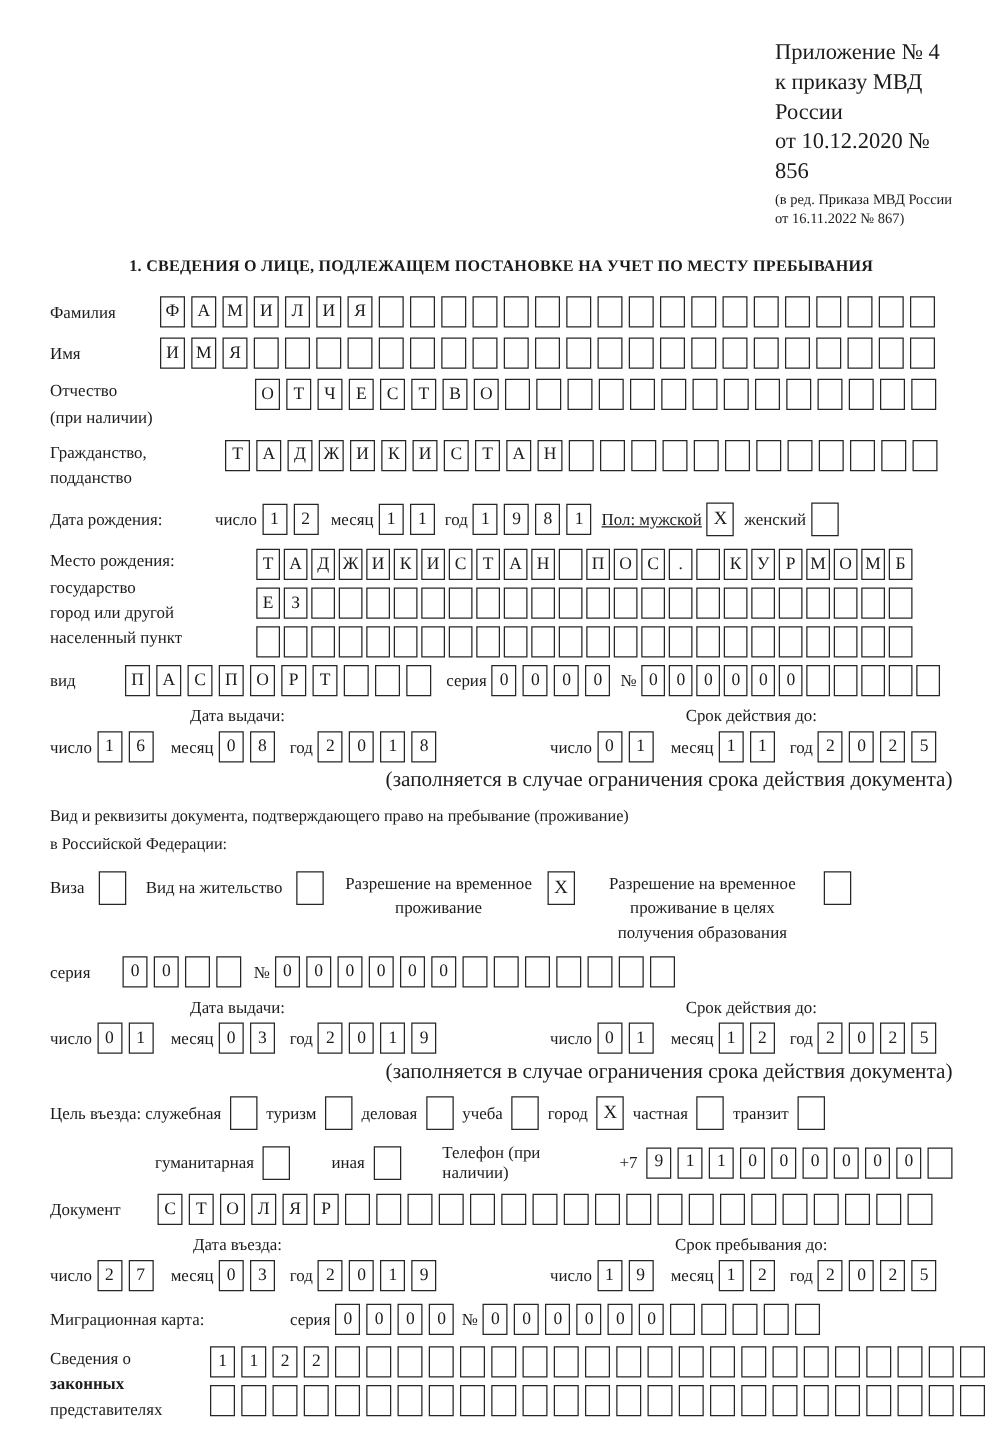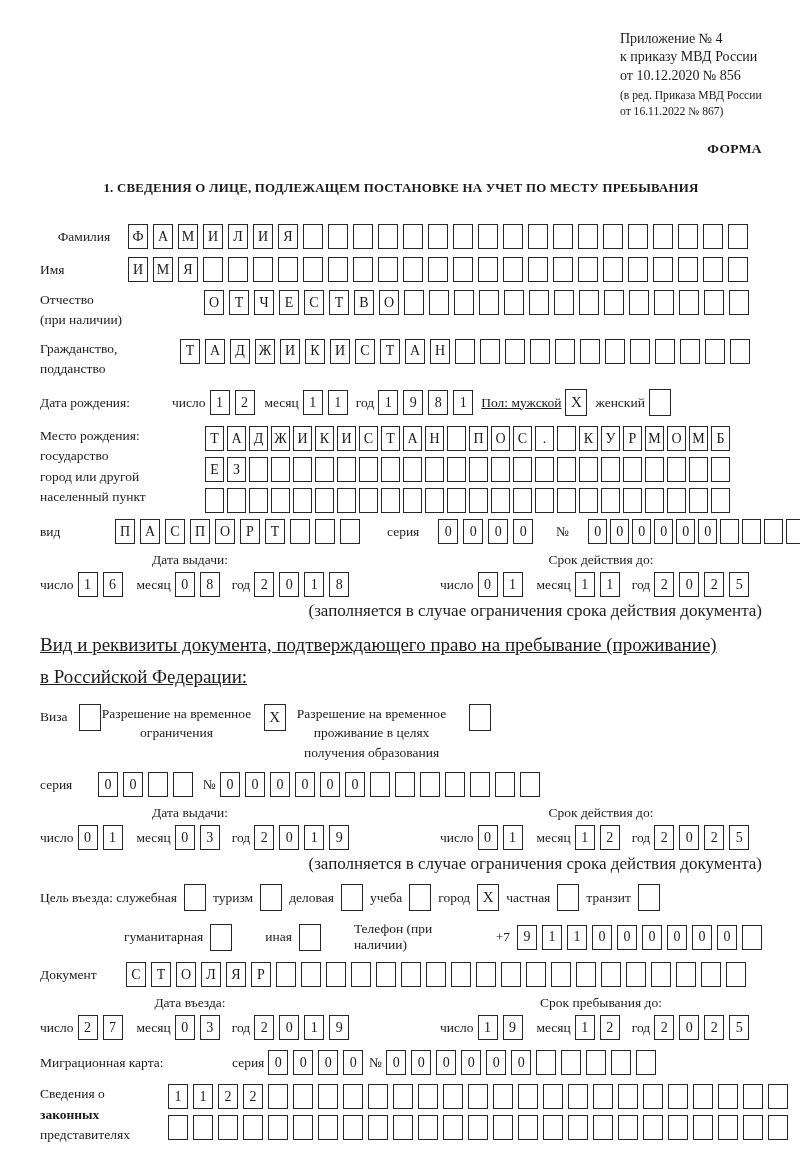--- a/index.html
+++ b/index.html
@@ -4,21 +4,21 @@
 <style>
   * { margin:0; padding:0; box-sizing:content-box; }
   html,body { background:#ffffff; }
   body {
     width:800px; height:1163px; overflow:hidden;
     font-family:"Liberation Serif", serif; color:#1b1b1b;
   }
   .page { padding:30px 38px 0 40px; }
 
   
-  .refblock { margin-left:580px; font-size:14px; line-height:1.32; }
+  .refblock { margin-left:580px; font-size:18px; line-height:1.32; }
   .refblock2 { margin-left:580px; font-size:11.6px; line-height:1.32; margin-top:3px; }
   .form-label { text-align:right; font-weight:bold; font-size:13.5px; margin-top:22px; letter-spacing:.4px; }
 
   
   .title { text-align:center; font-weight:bold; font-size:13.8px; line-height:1.55; margin-top:16px; }
   .title-underline { display:inline-block; width:58px; border-bottom:2px solid #333; margin-left:10px; height:12px; }
   .section-heading { font-weight:bold; font-size:12.9px; text-align:center; margin-top:24px; letter-spacing:.2px; }
 
   
   .row { display:flex; align-items:center; margin-top:8px; }
@@ -43,21 +43,21 @@
   .sub { font-size:13.5px; flex:none; margin:0 4px; }
   .stack { display:flex; flex-direction:column; gap:6px; }
 
   
   .dpair { display:grid; grid-template-columns:400px 1fr; margin-top:8px; row-gap:4px; }
   .dp-head { text-align:center; font-size:13.5px; }
   .dp-fields { display:flex; align-items:center; gap:4px; font-size:13.5px; }
   .note-right { text-align:right; font-size:17px; margin-top:4px; }
 
   
-  .permits { display:flex; align-items:flex-start; gap:0; margin-top:10px; font-size:13.5px; }
+  .permits { display:flex; align-items:flex-start; gap:16px; margin-top:10px; font-size:13.5px; }
   .pitem { display:flex; align-items:flex-start; gap:11px; }
   .pitem.center1 { align-items:center; }
   .ptext { text-align:center; line-height:1.45; }
   .ptext.w150 { width:152px; } .ptext.w170 { width:172px; }
 
   .goal { display:flex; align-items:center; gap:7px; font-size:13.5px; margin-top:10px; flex-wrap:nowrap; }
   .gap-l { margin-left:26px; }
 </style>
 </head>
 <body>
@@ -66,26 +66,25 @@
 
   <div class="refblock">
     <div>Приложение № 4</div>
     <div>к приказу МВД России</div>
     <div>от 10.12.2020 № 856</div>
   </div>
   <div class="refblock2">
     <div>(в ред. Приказа МВД России</div>
     <div>от 16.11.2022 № 867)</div>
   </div>
-  <div class="form-label">ФОРМА</div>
 
 
   <div class="section-heading">1. СВЕДЕНИЯ О ЛИЦЕ, ПОДЛЕЖАЩЕМ ПОСТАНОВКЕ НА УЧЕТ ПО МЕСТУ ПРЕБЫВАНИЯ</div>
 
-  <div class="row" style="margin-top:28px;text-align:center;">
+  <div class="row" style="margin-top:16px;">
     <span class="lab w88">Фамилия</span>
     <span class="cells">
         <span class="cell">Ф</span>
         <span class="cell">А</span>
         <span class="cell">М</span>
         <span class="cell">И</span>
         <span class="cell">Л</span>
         <span class="cell">И</span>
         <span class="cell">Я</span>
         <span class="cell"></span>
@@ -311,21 +310,21 @@
           <span class="cell"></span>
           <span class="cell"></span>
           <span class="cell"></span>
           <span class="cell"></span>
           <span class="cell"></span>
         </span>
     </span>
   </div>
 
 
-  <div class="row" style="margin-top:6px;gap:15px;">
+  <div class="row" style="margin-top:6px;">
     <span class="lab w60">вид</span>
     <span class="cells">
         <span class="cell">П</span>
         <span class="cell">А</span>
         <span class="cell">С</span>
         <span class="cell">П</span>
         <span class="cell">О</span>
         <span class="cell">Р</span>
         <span class="cell">Т</span>
         <span class="cell"></span>
@@ -392,32 +391,36 @@
       <span class="cells">
           <span class="cell">2</span>
           <span class="cell">0</span>
           <span class="cell">2</span>
           <span class="cell">5</span>
         </span>
     </div>
   </div>
   <div class="note-right">(заполняется в случае ограничения срока действия документа)</div>
 
-  <div style="font-size:19px; margin-top:8px; line-height:1.7;text-decoration:underline;">
+  <div style="font-size:13px; margin-top:8px; line-height:1.7;">
     <div>Вид и реквизиты документа, подтверждающего право на пребывание (проживание)</div>
     <div>в Российской Федерации:</div>
   </div>
 
   <div class="permits">
     <span class="pitem center1">
       <span>Виза</span>
       <span class="box"></span>
     </span>
+    <span class="pitem center1">
+      <span>Вид на жительство</span>
+      <span class="box"></span>
+    </span>
     <span class="pitem">
-      <span class="ptext w150">Разрешение на временное ограничения</span>
+      <span class="ptext w150">Разрешение на временное проживание</span>
       <span class="box">X</span>
     </span>
     <span class="pitem">
       <span class="ptext w170">Разрешение на временное проживание в целях получения образования</span>
       <span class="box"></span>
     </span>
   </div>
 
   <div class="row" style="margin-top:10px;">
     <span class="lab" style="width:58px;">серия</span>

